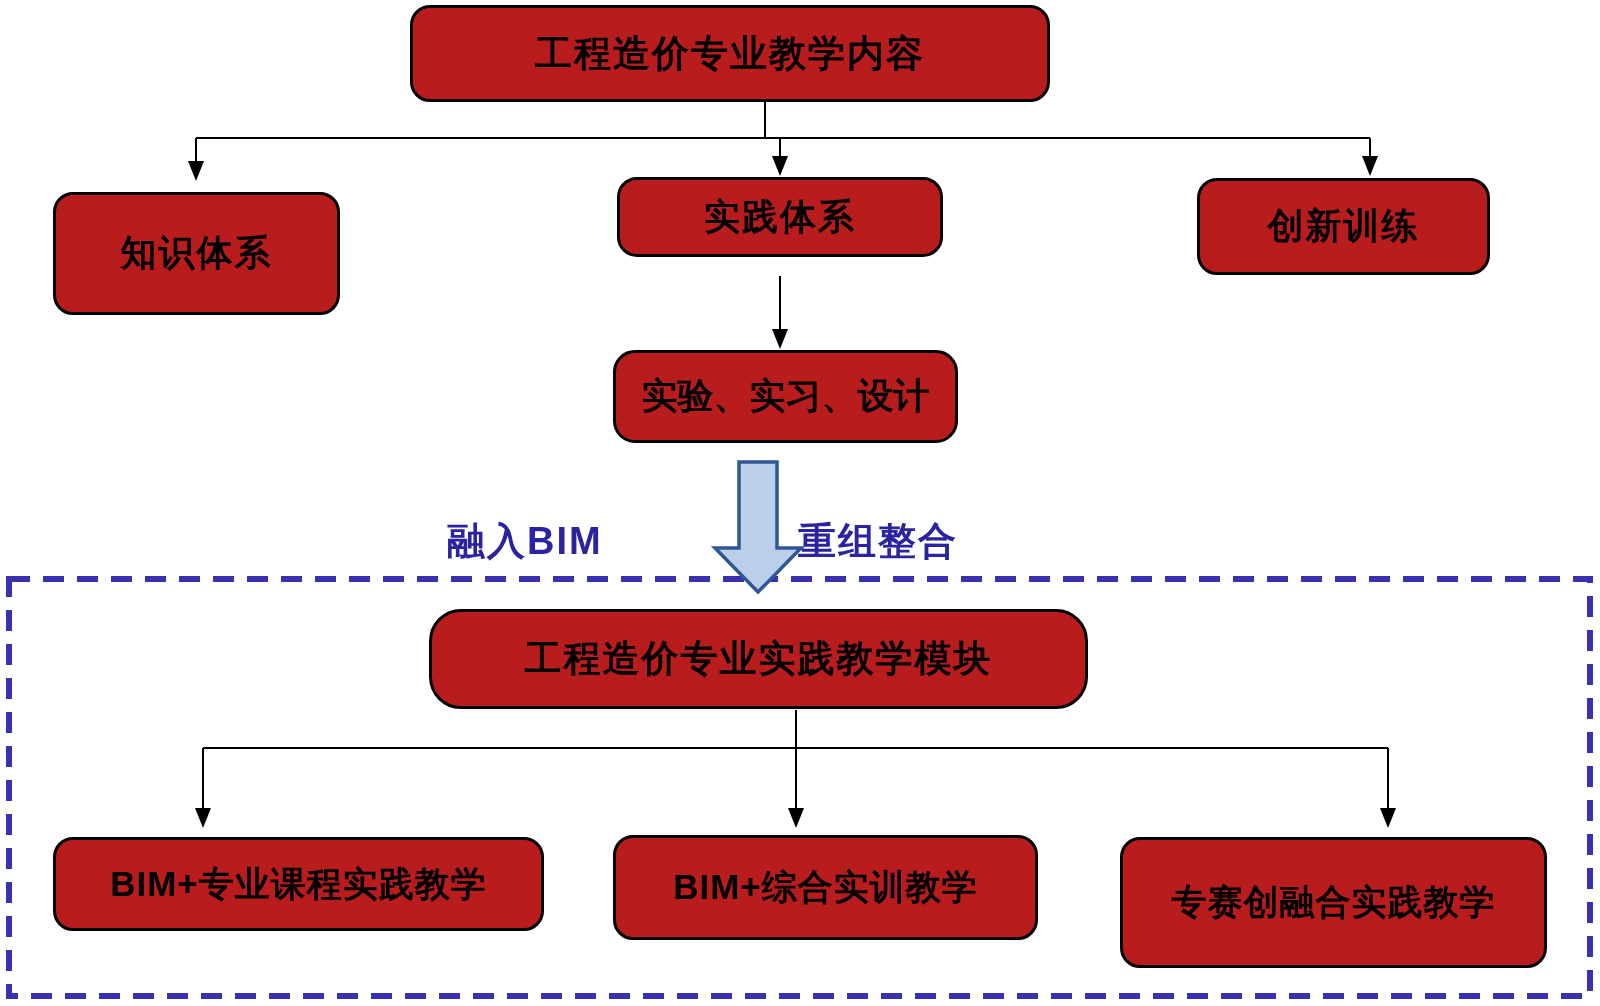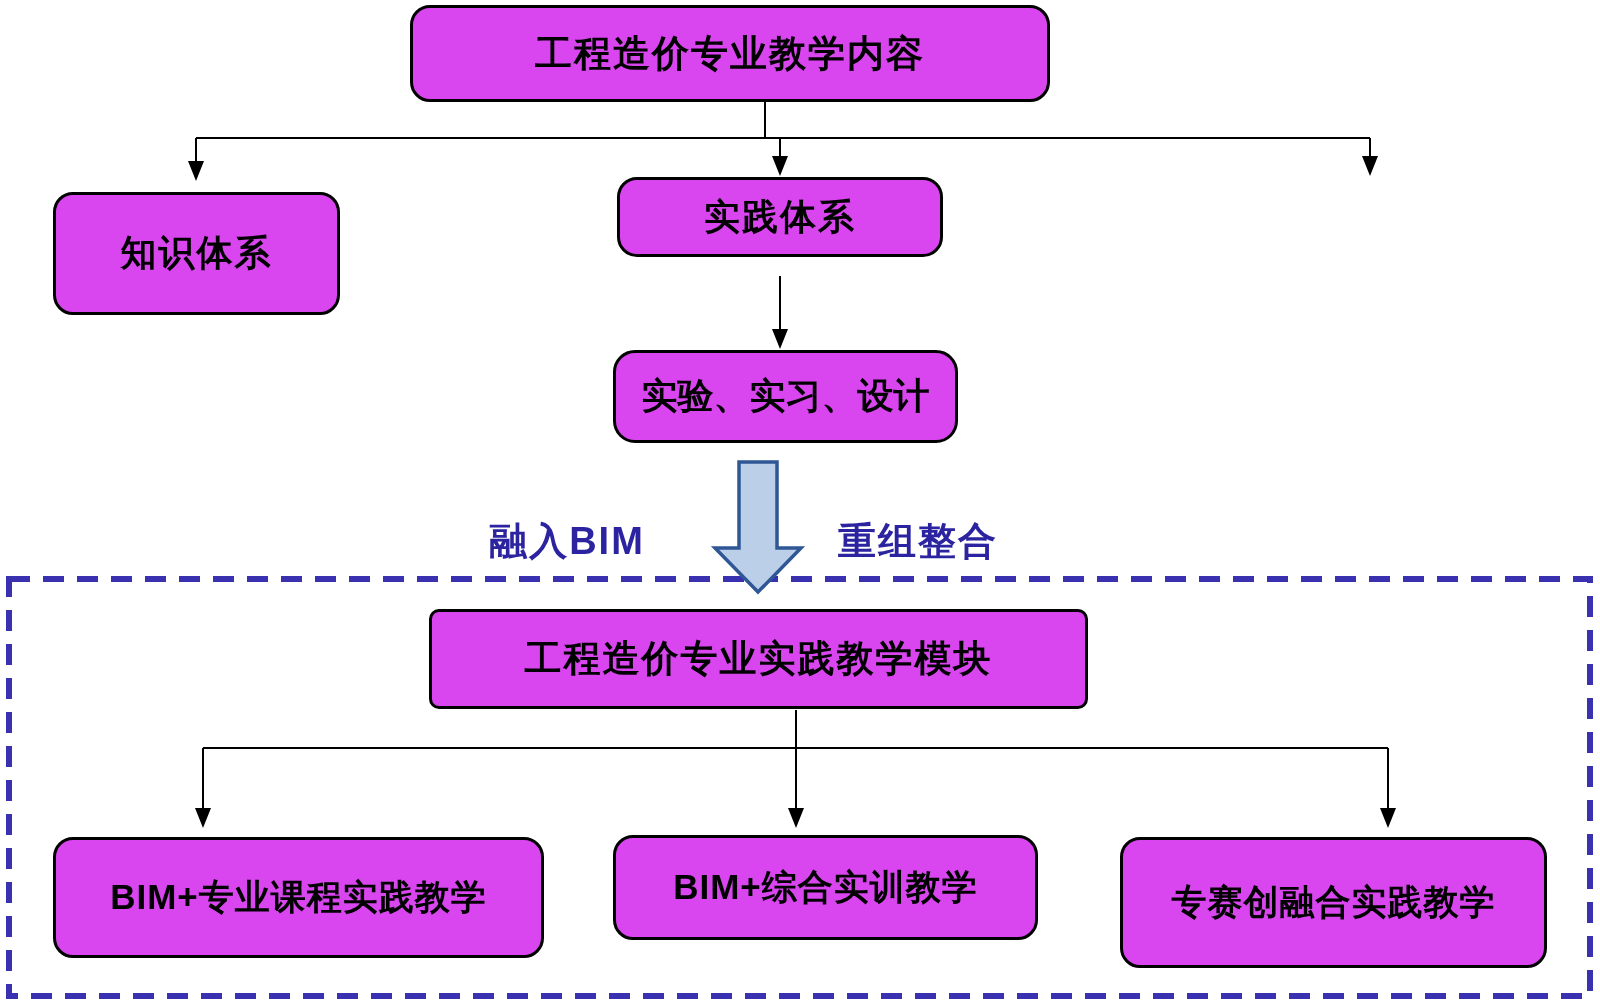--- a/index.html
+++ b/index.html
@@ -7,40 +7,39 @@
     position:relative;
     width:1600px;height:1006px;
     background:#ffffff;
     font-family:"Liberation Sans","DejaVu Sans",sans-serif;
     overflow:hidden;
   }
   .layer{position:absolute;left:0;top:0;width:1600px;height:1006px;}
   .node{
     position:absolute;
     box-sizing:border-box;
-    background:#d946ef;
+    background:#b91c1c;
     border:3px solid #000000;
     border-radius:20px;
     display:flex;
     align-items:center;
     justify-content:center;
     font-weight:bold;
     color:#000000;
     font-size:36px;
     letter-spacing:2px;
     white-space:nowrap;
     z-index:2;
   }
   .blue-label{
     position:absolute;
     color:#2b23a0;
     font-weight:bold;
     font-size:38px;
     letter-spacing:2px;
-    text-align:center;
     white-space:nowrap;
     z-index:2;
   }
 </style>
 </head>
 <body>
 
 <div class="stage">
 
   <svg class="layer" width="1600" height="1006" viewBox="0 0 1600 1006">
@@ -76,28 +75,29 @@
       <polygon points="1380,808 1396,808 1388,828"></polygon>
     </g>
   </svg>
 
   <div class="node" style="left:410px;top:5px;width:640px;height:97px;font-size:37px;">工程造价专业教学内容</div>
 
   <div class="node" style="left:53px;top:192px;width:287px;height:123px;">知识体系</div>
 
   <div class="node" style="left:617px;top:177px;width:326px;height:80px;">实践体系</div>
 
+  <div class="node" style="left:1197px;top:178px;width:293px;height:97px;">创新训练</div>
 
   <div class="node" style="left:613px;top:350px;width:345px;height:93px;letter-spacing:0;border-radius:22px;">实验、实习、设计</div>
 
   <div class="blue-label" style="left:447px;top:516px;width:240px;">融入BIM</div>
 
   <div class="blue-label" style="left:798px;top:516px;width:240px;">重组整合</div>
 
-  <div class="node" style="left:429px;top:609px;width:659px;height:100px;font-size:37px;border-radius:10px;">工程造价专业实践教学模块</div>
+  <div class="node" style="left:429px;top:609px;width:659px;height:100px;font-size:37px;border-radius:32px;">工程造价专业实践教学模块</div>
 
-  <div class="node" style="left:53px;top:837px;width:491px;height:121px;font-size:35px;letter-spacing:1px;">BIM+专业课程实践教学</div>
+  <div class="node" style="left:53px;top:837px;width:491px;height:94px;font-size:35px;letter-spacing:1px;">BIM+专业课程实践教学</div>
 
   <div class="node" style="left:613px;top:835px;width:425px;height:105px;font-size:35px;letter-spacing:1px;text-align:right;">BIM+综合实训教学</div>
 
   <div class="node" style="left:1120px;top:837px;width:427px;height:131px;font-size:35px;letter-spacing:1px;">专赛创融合实践教学</div>
 
 </div>
 
 </body></html>

